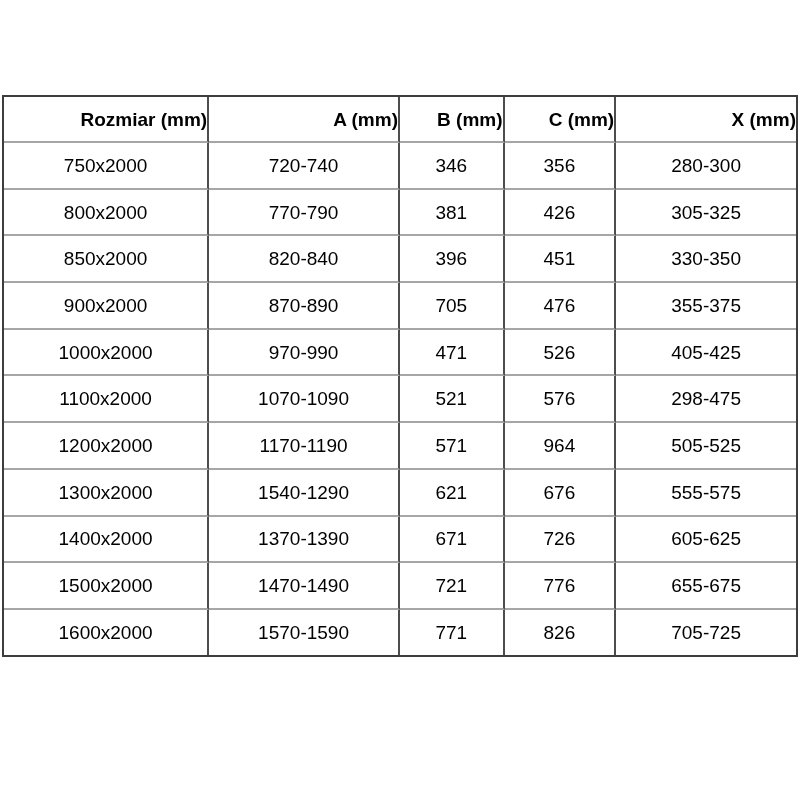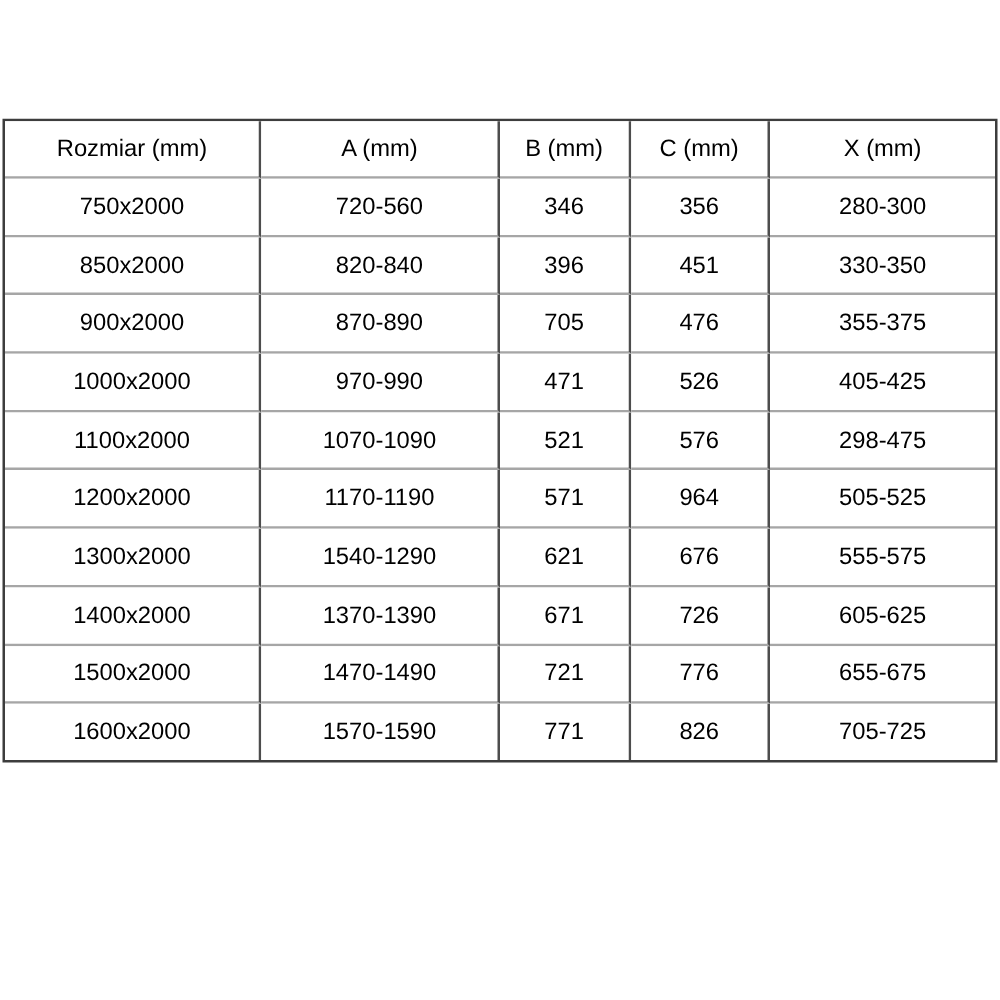--- a/index.html
+++ b/index.html
@@ -35,22 +35,23 @@
     background: #ffffff;
     border-right: 2px solid #4d4d4d;
     border-bottom: 2px solid #a6a6a6;
     font-size: 19px;
     line-height: 1;
     padding: 0;
     overflow: hidden;
     white-space: nowrap;
   }
   table.size-table th {
-    font-weight: normal;
+    font-weight: bold;
     height: 44px;
+    text-align: right;
   }
   table.size-table td {
     font-weight: normal;
     height: 44.7px;
   }
   table.size-table th:last-child,
   table.size-table td:last-child {
     border-right: none;
   }
   table.size-table tbody tr:last-child td {
@@ -74,24 +75,31 @@
           <th>Rozmiar (mm)</th>
           <th>A (mm)</th>
           <th>B (mm)</th>
           <th>C (mm)</th>
           <th>X (mm)</th>
         </tr>
     </thead>
     <tbody id="size-table-body">
         <tr>
           <td>750x2000</td>
-          <td>720-560</td>
+          <td>720-740</td>
           <td>346</td>
           <td>356</td>
           <td>280-300</td>
+        </tr>
+        <tr>
+          <td>800x2000</td>
+          <td>770-790</td>
+          <td>381</td>
+          <td>426</td>
+          <td>305-325</td>
         </tr>
         <tr>
           <td>850x2000</td>
           <td>820-840</td>
           <td>396</td>
           <td>451</td>
           <td>330-350</td>
         </tr>
         <tr>
           <td>900x2000</td>

